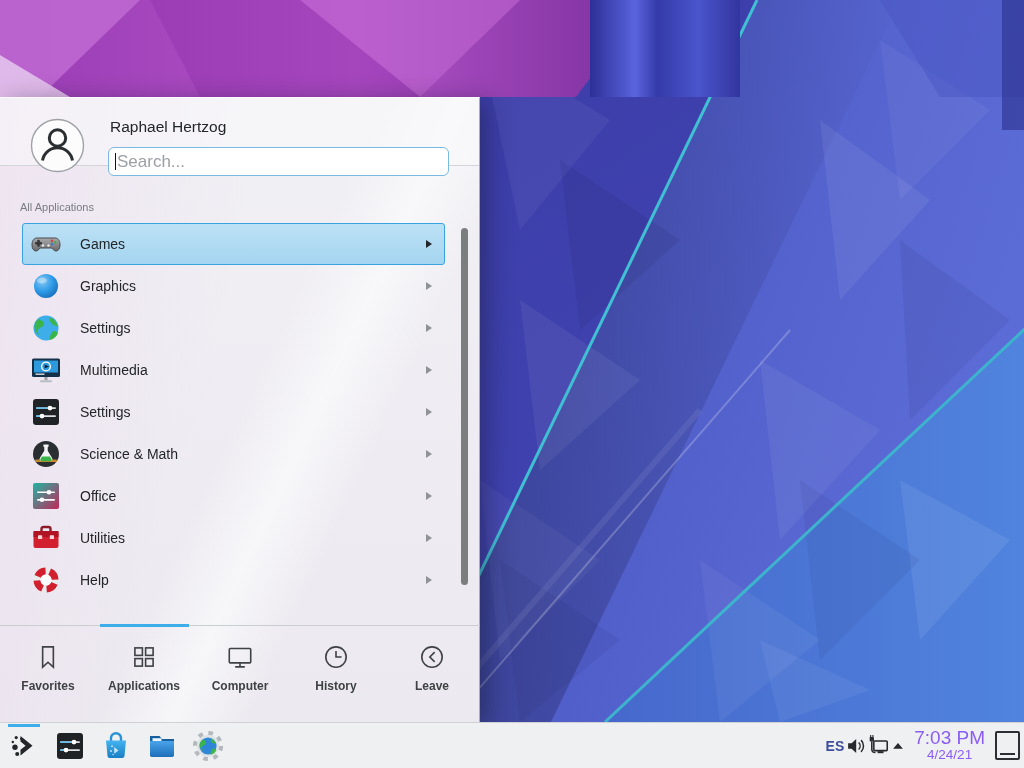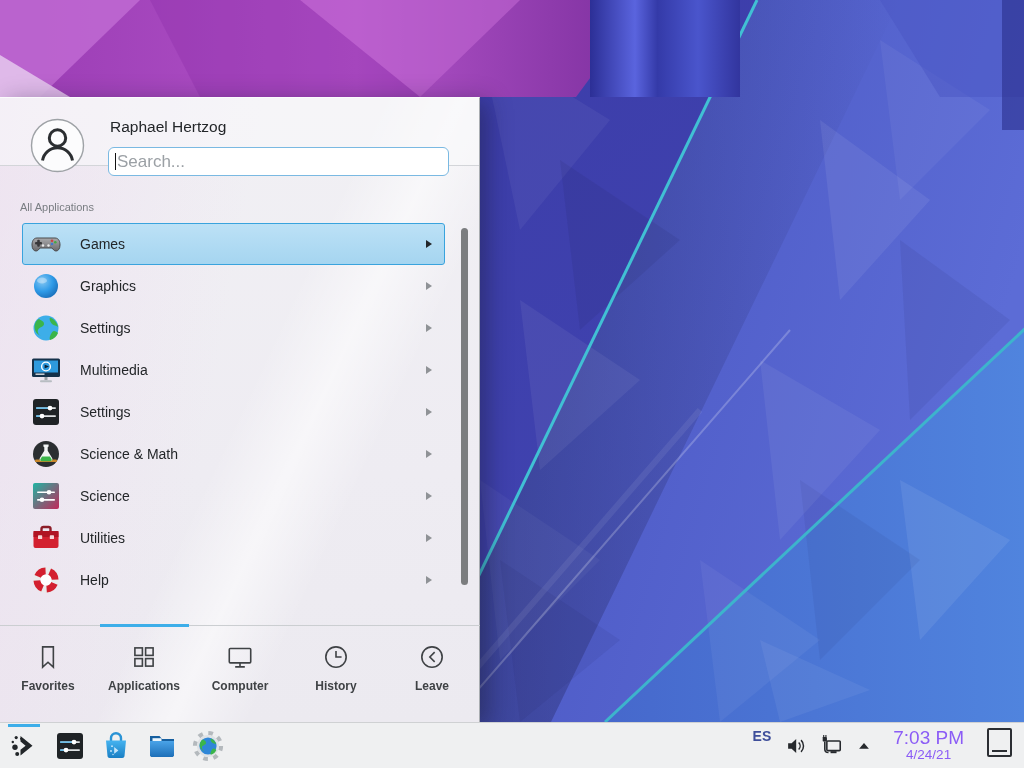--- a/index.html
+++ b/index.html
@@ -75,21 +75,21 @@
     position:absolute; left:0; top:722px; width:1024px; height:46px;
     background:#eff0f1; border-top:1px solid #cfd1d3;
     display:flex; align-items:center;
   }
   .task-left { display:flex; align-items:center; padding-left:8px; gap:14px; }
   .task-btn { width:32px; height:32px; position:relative; cursor:pointer; }
   .task-btn svg { width:32px; height:32px; display:block; }
   .task-btn.active::before {
     content:""; position:absolute; left:0; top:-6px; width:32px; height:3px; background:#3daee9;
   }
-  .task-right { margin-left:auto; display:flex; gap:13px; padding-right:8px; }
+  .task-right { margin-left:auto; display:flex; align-items:center; }
   .kb-layout { font-size:14px; font-weight:700; color:#3e4e9a; cursor:pointer; }
   .tray-icon { cursor:pointer; display:flex; align-items:center; }
   .tray-icon svg { display:block; }
   .clock { text-align:center; line-height:1.08; margin-left:8px; cursor:pointer; color:#8b5cf6; }
   .clock .time { font-size:19px; }
   .clock .date { font-size:13.5px; }
   .show-desktop {
     width:25px; height:29px; border:2px solid #2b2e33; border-radius:2px; position:relative;
     margin-left:10px; margin-right:4px; cursor:pointer;
   }
@@ -294,21 +294,21 @@
                 <stop offset="1" stop-color="#c2285a"></stop>
               </linearGradient>
             </defs>
             <rect x="3" y="3" width="26" height="26" rx="2" fill="url(#sysg1)"></rect>
             <rect x="7" y="11.4" width="18" height="1.7" rx="0.8" fill="#fff"></rect>
             <circle cx="19" cy="12.2" r="2.3" fill="#fff"></circle>
             <rect x="7" y="19" width="18" height="1.7" rx="0.8" fill="#fff"></rect>
             <circle cx="12" cy="19.8" r="2.3" fill="#fff"></circle>
           </svg>
         </span>
-    <span class="app-label">Science</span>
+    <span class="app-label">Office</span>
     <span class="app-arrow"></span>
   </div>
 
   <div class="app-row">
     <span class="app-icon">
           <svg viewBox="0 0 32 32">
             <path d="M11.5 9 V6.8 C11.5 5.7 12.3 5 13.4 5 h5.2 c1.1 0 1.9 0.7 1.9 1.8 V9" fill="none" stroke="#8c1d28" stroke-width="2.4"></path>
             <rect x="3.5" y="9" width="25" height="17" rx="2" fill="#d3202f"></rect>
             <rect x="3.5" y="9" width="25" height="6" fill="#b01423"></rect>
             <rect x="8" y="13.3" width="4.2" height="3.8" rx="0.7" fill="#f5d7d9"></rect>

